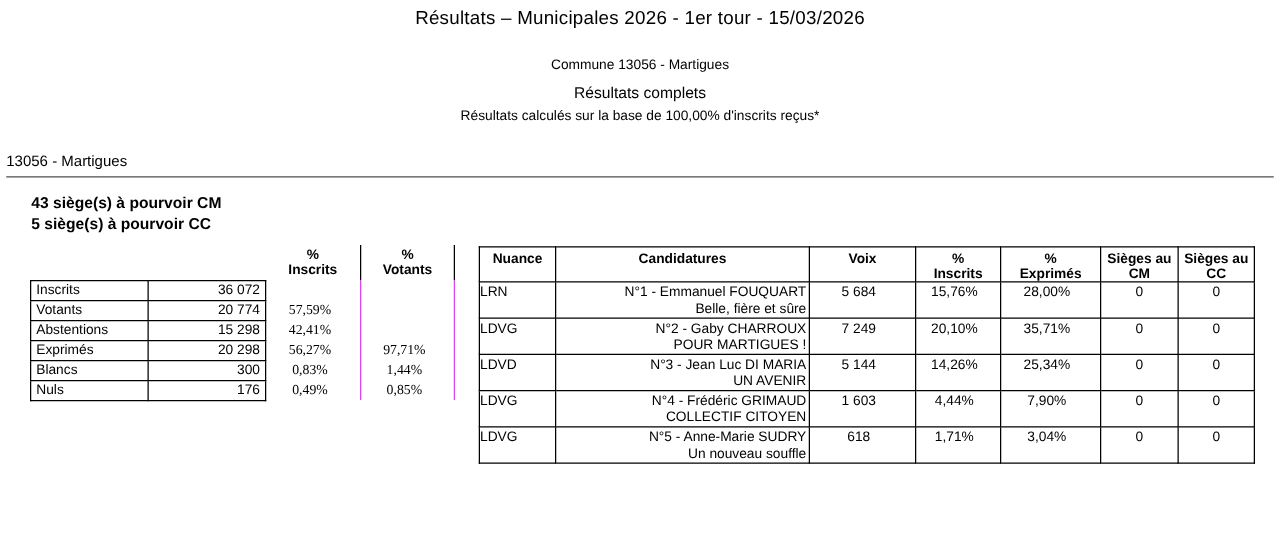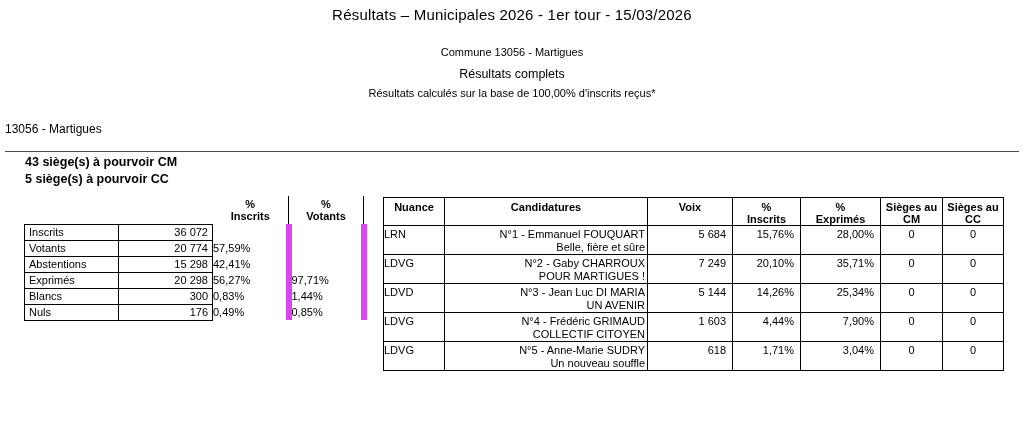--- a/index.html
+++ b/index.html
@@ -9,54 +9,54 @@
     color:#000; font-size:11px;
   }
   .center-line { position:absolute; left:0; width:1024px; text-align:center; }
   .doc-title { top:6px; font-size:15px; letter-spacing:.2px; }
   .sub1 { top:46px; font-size:11px; }
   .sub2 { top:67px; font-size:12.5px; }
   .sub3 { top:87px; font-size:11px; }
 
   .section-heading {
     position:absolute; left:5px; top:122px; width:1014px;
-    font-size:12px; padding-bottom:15px;
+    font-size:12px; padding-bottom:5px;
     border-bottom:1px solid #4d4d4d;
   }
   .seats { position:absolute; left:25px; font-size:12.5px; font-weight:bold; }
   .seats-cm { top:155px; }
   .seats-cc { top:172px; }
 
   table { border-collapse:collapse; table-layout:fixed; }
   td, th { padding:0; margin:0; box-sizing:border-box; overflow:hidden; }
 
   
   .stats-table { position:absolute; left:24px; top:196px; font-size:11px; }
   .stats-table tr.hdr { height:28px; }
   .stats-table tr.row { height:16px; }
   .stats-table th.pct-hdr {
     border-right:1px solid #000; font-weight:bold; text-align:center;
     white-space:pre-line; line-height:12px; vertical-align:middle;
   }
   .stats-table td.l { border:1px solid #000; padding-left:4px; text-align:left; }
   .stats-table td.v { border:1px solid #000; padding-right:4px; text-align:right; }
-  .stats-table td.p { border-right:6px solid #d946ef; padding-right:5px; text-align:left; }
+  .stats-table td.p { border-right:1px solid #d946ef; padding-right:5px; text-align:center;font-family:Liberation Serif, serif; }
 
   
   .results-table { position:absolute; left:383px; top:197px; font-size:11px; line-height:13px;padding-left:48px; }
   .results-table td, .results-table th { border:1px solid #000; vertical-align:top; }
   .results-table tr.hdr { height:28px; }
   .results-table tr.row { height:27px; }
   .results-table th {
     font-weight:bold; text-align:center; white-space:pre-line;
     line-height:12px; padding-top:3px;
   }
   .c-nuance { text-align:left; padding-top:2px; }
   .c-cand   { text-align:right; padding:2px 2px 0 5px; }
-  .c-num    { text-align:right; padding:2px 6px 0 0; }
+  .c-num    { text-align:center; padding:2px 6px 0 0; }
   .c-seat   { text-align:center; padding-top:2px; }
 </style>
 </head>
 <body>
 
 <div>
 
   <div class="center-line doc-title">Résultats – Municipales 2026 - 1er tour - 15/03/2026</div>
   <div class="center-line sub1">Commune 13056 - Martigues</div>
   <div class="center-line sub2">Résultats complets</div>

